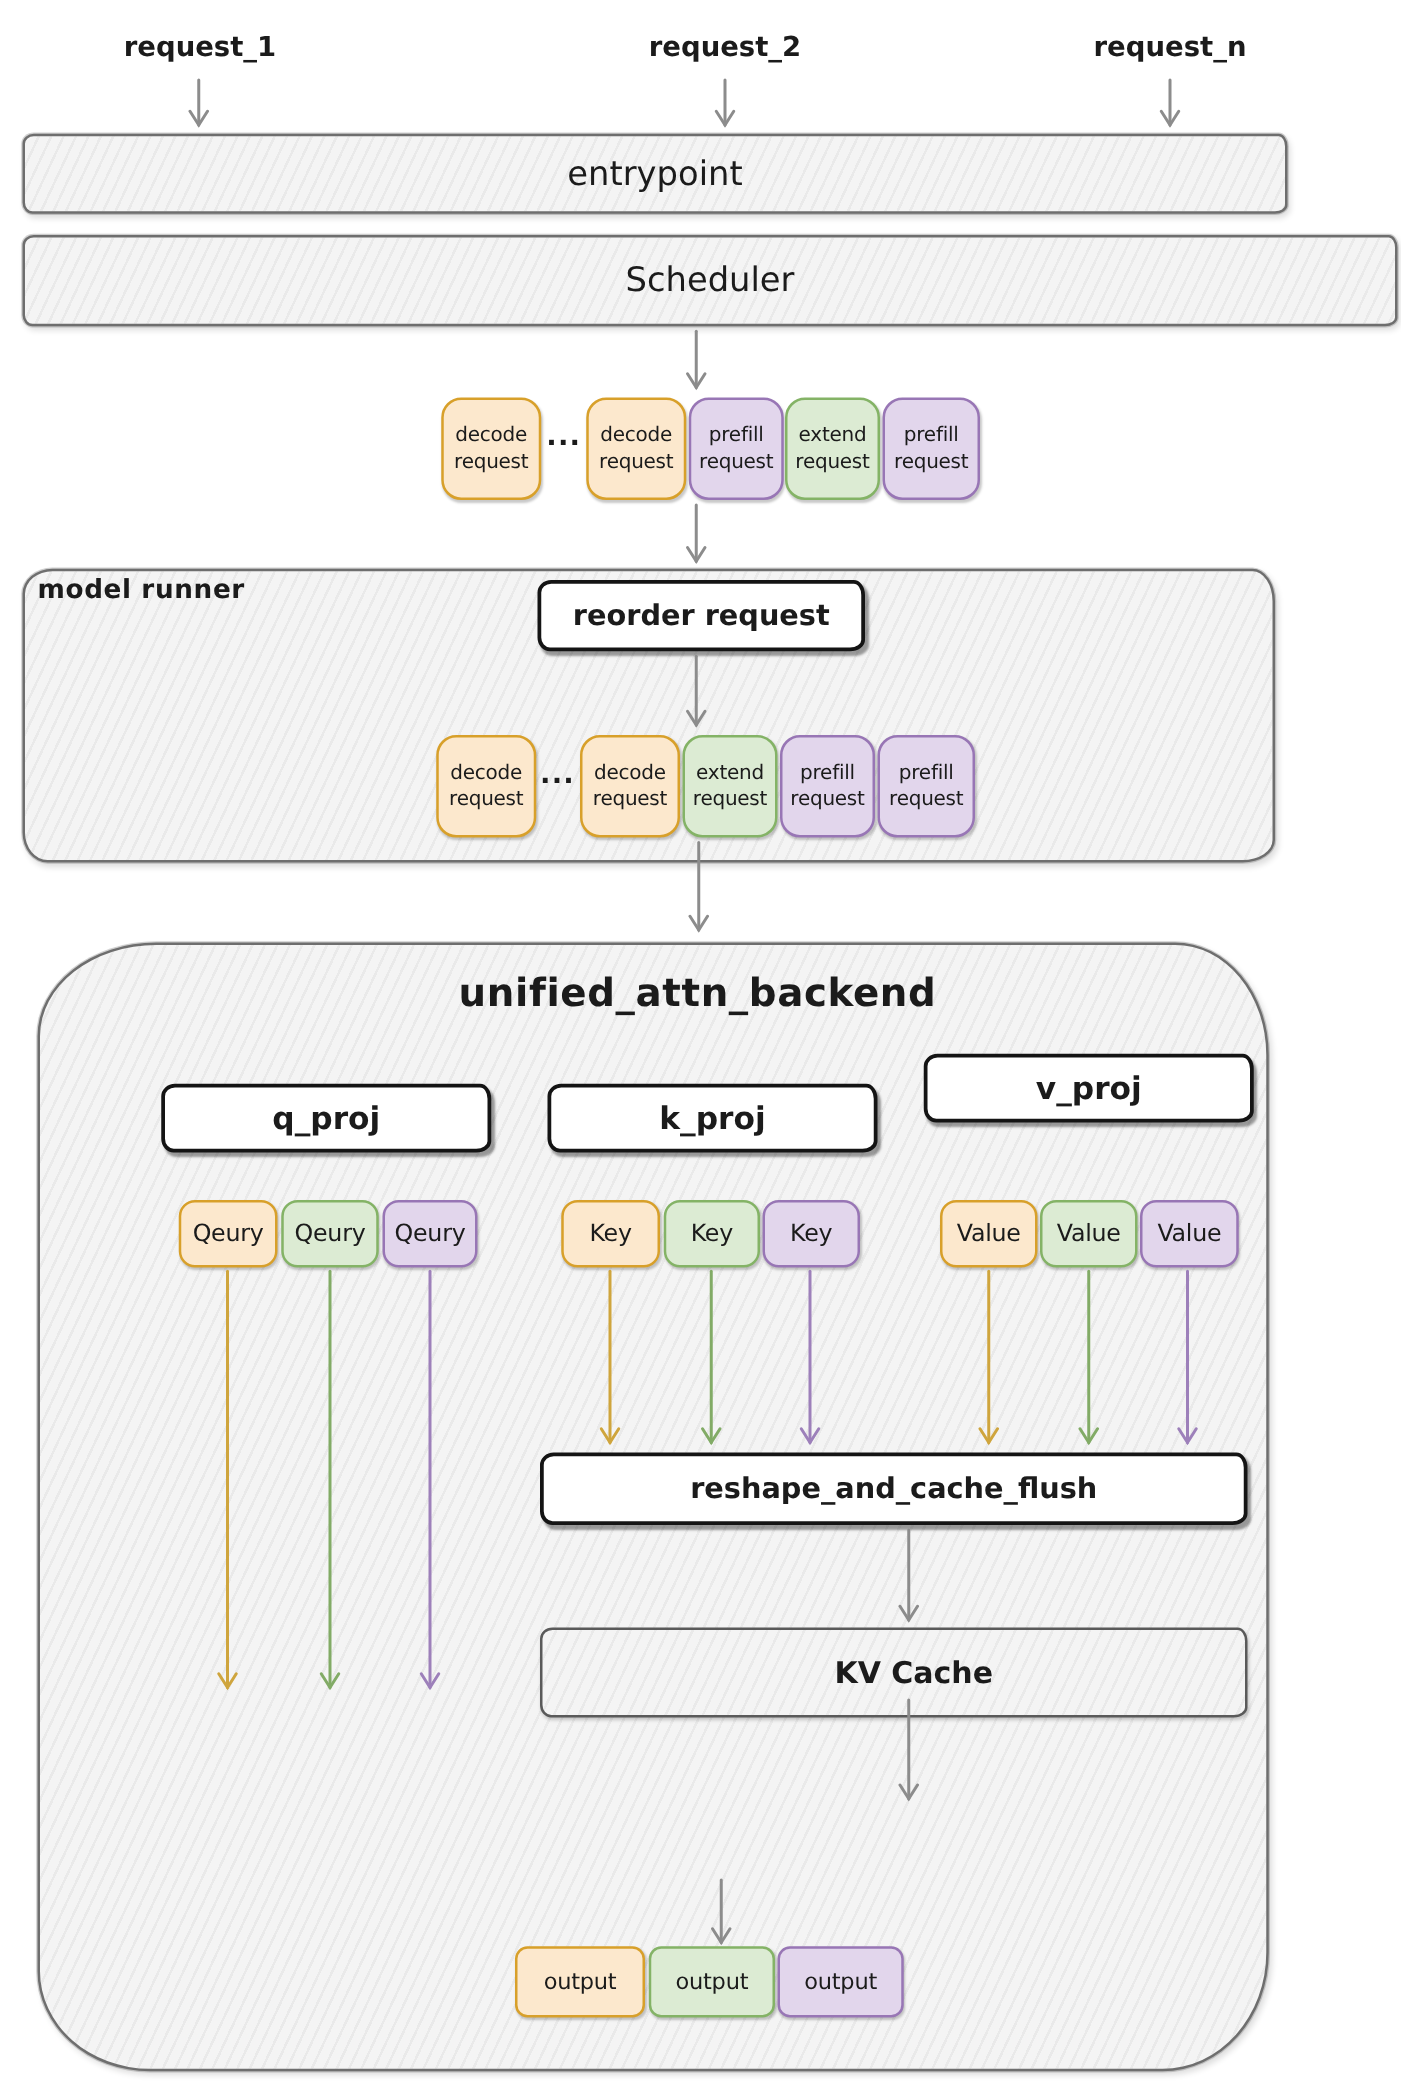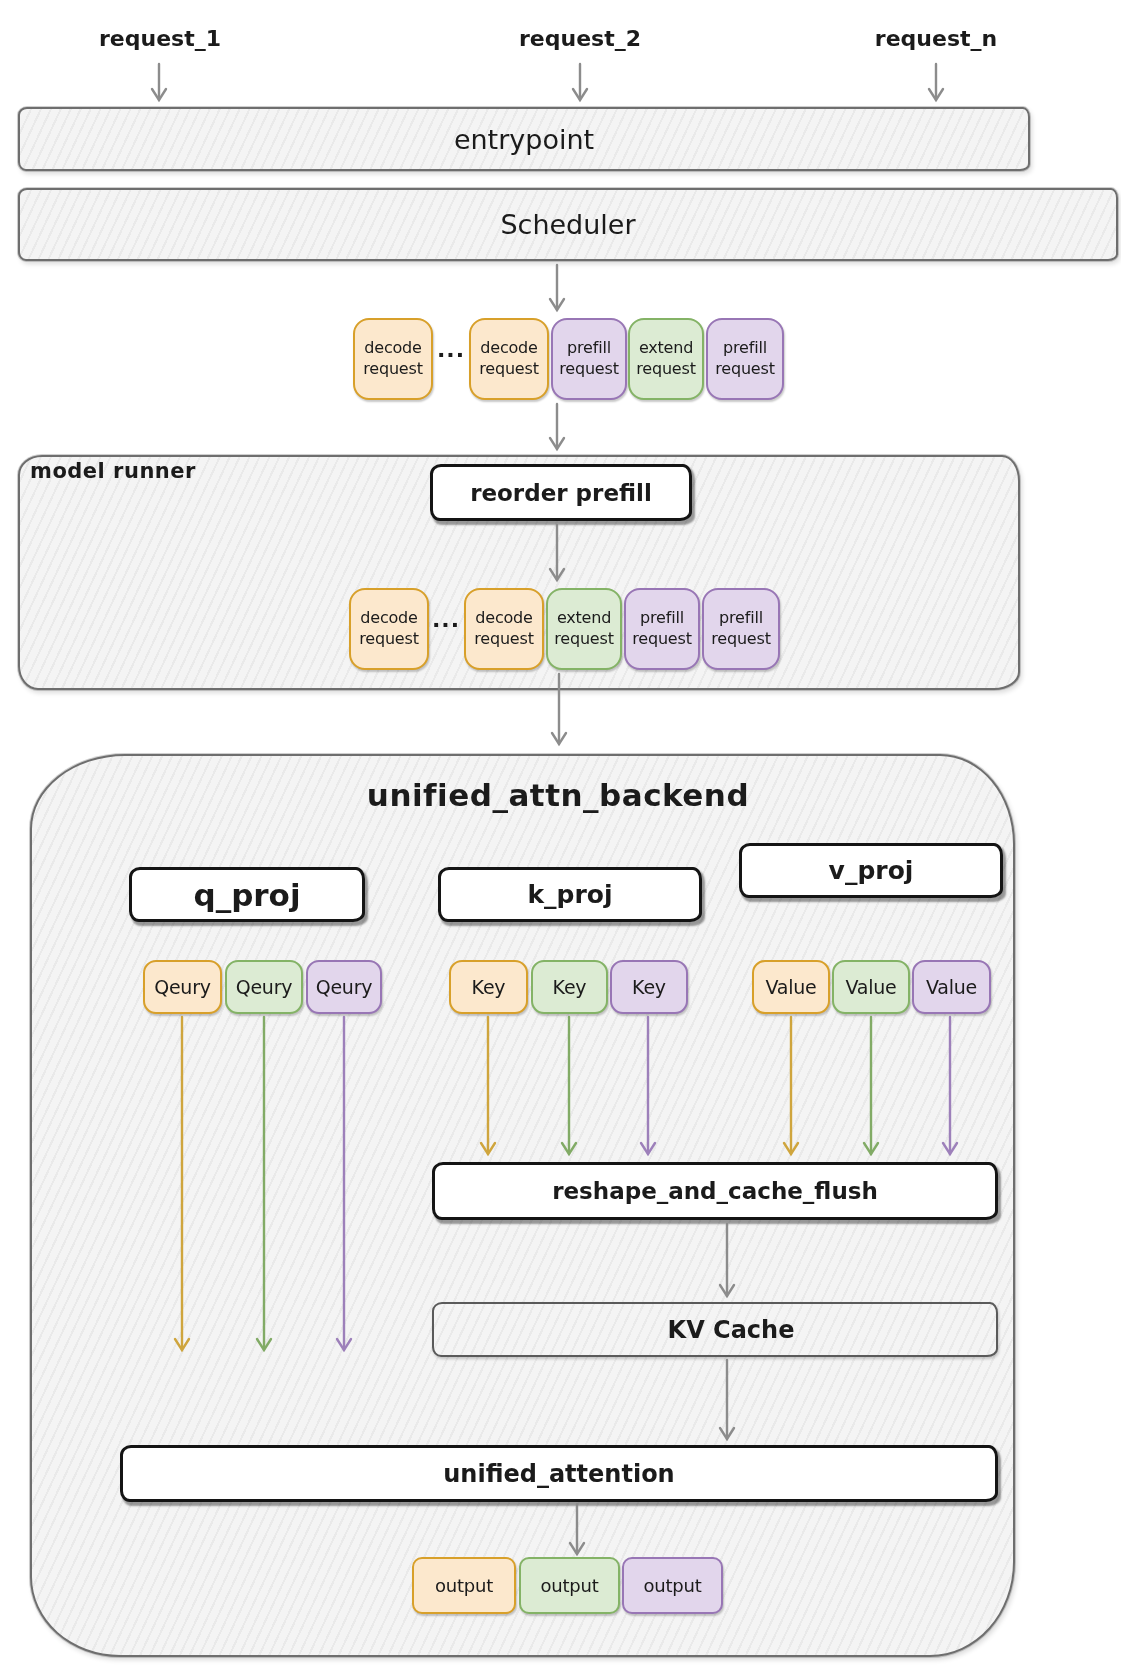--- a/index.html
+++ b/index.html
@@ -127,21 +127,21 @@
   <div class="abs tok c-green z3" style="left:628px;top:306px;width:76px;height:82px;">
       <span>extend request</span>
     </div>
   <div class="abs tok c-purple z3" style="left:706px;top:306px;width:78px;height:82px;">
       <span>prefill request</span>
     </div>
 
   <div class="abs sketch container runnerbox" style="left:18px;top:443px;width:1002px;height:235px;"></div>
   <div class="abs sectitle" style="left:30px;top:447px;">model runner</div>
   <div class="abs whitebox z3" style="left:430px;top:452px;width:262px;height:57px;">
-    <span>reorder prefill</span>
+    <span>reorder request</span>
   </div>
 
   <div class="abs tok c-orange z3" style="left:349px;top:576px;width:80px;height:82px;">
       <span>decode request</span>
     </div>
   <div class="abs dots z3" style="left:429px;top:576px;width:34px;height:82px;">
       <span>...</span>
     </div>
   <div class="abs tok c-orange z3" style="left:464px;top:576px;width:80px;height:82px;">
       <span>decode request</span>
@@ -152,21 +152,21 @@
   <div class="abs tok c-purple z3" style="left:624px;top:576px;width:76px;height:82px;">
       <span>prefill request</span>
     </div>
   <div class="abs tok c-purple z3" style="left:702px;top:576px;width:78px;height:82px;">
       <span>prefill request</span>
     </div>
 
   <div class="abs sketch container attnbox" style="left:30px;top:742px;width:985px;height:903px;"></div>
   <div class="abs attntitle" style="left:158px;top:765px;width:800px;">unified_attn_backend</div>
 
-  <div class="abs whitebox z3" style="left:129px;top:855px;width:236px;height:55px;font-size:31px;">
+  <div class="abs whitebox z3" style="left:129px;top:855px;width:264px;height:55px;font-size:25px;">
       <span>q_proj</span>
     </div>
   <div class="abs whitebox z3" style="left:438px;top:855px;width:264px;height:55px;font-size:25px;">
       <span>k_proj</span>
     </div>
   <div class="abs whitebox z3" style="left:739px;top:831px;width:264px;height:55px;font-size:25px;">
       <span>v_proj</span>
     </div>
 
   <div class="abs tok small c-orange z3" style="left:143px;top:948px;width:79px;height:54px;">
@@ -196,27 +196,24 @@
       <span>Value</span>
     </div>
   <div class="abs tok small c-purple z3" style="left:912px;top:948px;width:79px;height:54px;">
       <span>Value</span>
     </div>
 
   <div class="abs whitebox z3" style="left:432px;top:1150px;width:566px;height:58px;">
     <span>reshape_and_cache_flush</span>
   </div>
 
-  <div class="abs sketch kvbox z3" style="left:432px;top:1290px;width:566px;height:55px;padding-left:32px;">
+  <div class="abs sketch kvbox z3" style="left:432px;top:1290px;width:566px;height:72px;padding-left:32px;">
     <span>KV Cache</span>
   </div>
 
-  <div class="abs whitebox z3" style="left:120px;top:1433px;width:878px;height:57px;font-size:24px;">
-    <span>unified_attention</span>
-  </div>
 
   <div class="abs tok out c-orange z6" style="left:412px;top:1545px;width:104px;height:57px;">
       <span>output</span>
     </div>
   <div class="abs tok out c-green z6" style="left:519px;top:1545px;width:101px;height:57px;">
       <span>output</span>
     </div>
   <div class="abs tok out c-purple z6" style="left:622px;top:1545px;width:101px;height:57px;">
       <span>output</span>
     </div>

